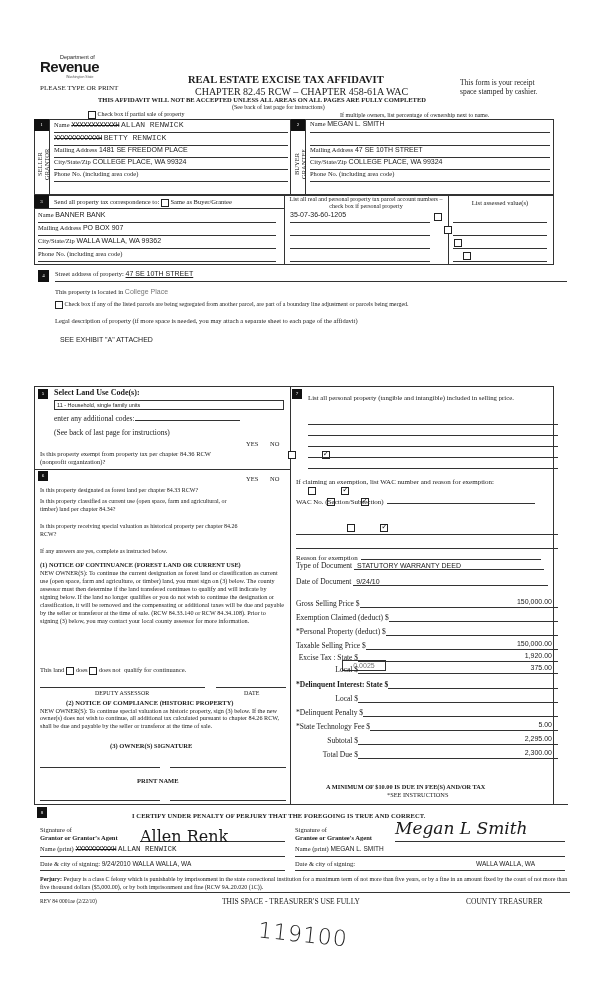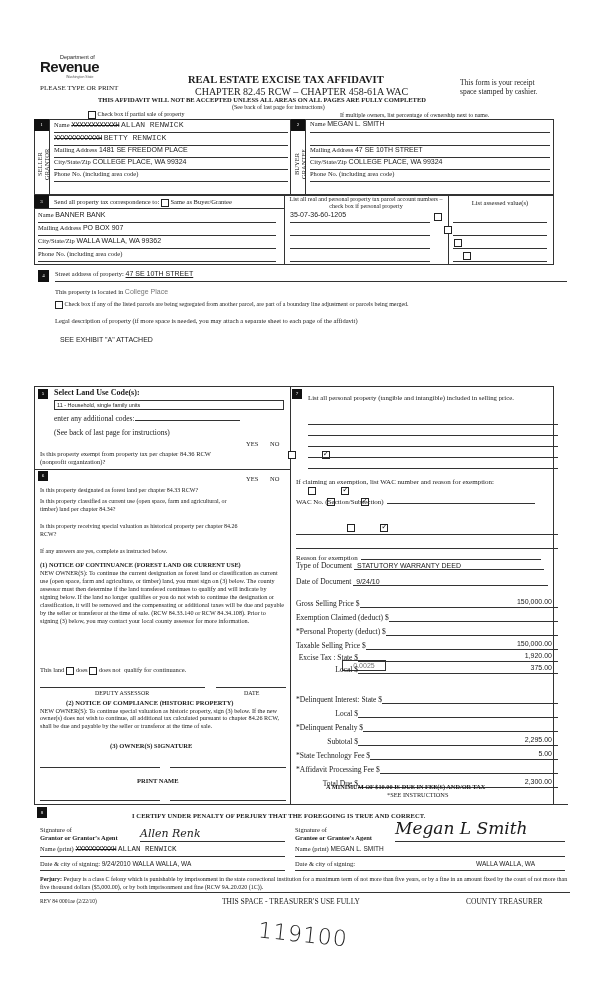--- a/index.html
+++ b/index.html
@@ -264,61 +264,57 @@
       <span class="val">150,000.00</span>
     </div>
   <div class="rline">
       <span class="lbl">Excise Tax : State $</span>
       <span class="val">1,920.00</span>
     </div>
   <div class="rline">
       <span class="lbl">Local $</span>
       <span class="val">375.00</span>
     </div>
-  <div class="rline" style="margin-top:18px;">
+  <div class="rline" style="margin-top:3px;font-weight:bold;">
       <span class="lbl">*Delinquent Interest: State $</span>
       <span class="val"></span>
     </div>
   <div class="rline" style="margin-top:2px;">
       <span class="lbl">Local $</span>
       <span class="val"></span>
     </div>
   <div class="rline" style="margin-top:2px;">
       <span class="lbl">*Delinquent Penalty $</span>
       <span class="val"></span>
+    </div>
+  <div class="rline" style="margin-top:2px;">
+      <span class="lbl">*State Technology Fee $</span>
+      <span class="val">5.00</span>
     </div>
   <div class="rline" style="margin-top:2px;">
       <span class="lbl">Subtotal $</span>
       <span class="val">2,295.00</span>
-    </div>
-  <div class="rline" style="margin-top:2px;">
-      <span class="lbl">*State Technology Fee $</span>
-      <span class="val">5.00</span>
-    </div>
-  <div class="rline" style="margin-top:2px;">
-      <span class="lbl">*Affidavit Processing Fee $</span>
-      <span class="val"></span>
     </div>
   <div class="rline" style="margin-top:2px;">
       <span class="lbl">Total Due $</span>
       <span class="val">2,300.00</span>
     </div>
 </div>
 <div class="abs bold" style="left:326px;top:783px;font-size:6.3px;">A MINIMUM OF $10.00 IS DUE IN FEE(S) AND/OR TAX</div>
 <div class="abs" style="left:387px;top:791px;font-size:6.3px;">*SEE INSTRUCTIONS</div>
 
 
 <div class="abs" style="left:34px;top:804px;width:534px;border-top:1px solid #333;"></div>
 <div class="abs num" style="left:37px;top:807px;width:10px;height:11px;line-height:11px;">8</div>
 <div class="abs bold" style="left:132px;top:812px;font-size:6.5px;letter-spacing:0.1px;">I CERTIFY UNDER PENALTY OF PERJURY THAT THE FOREGOING IS TRUE AND CORRECT.</div>
 
 <div class="abs" style="left:40px;top:826px;font-size:6.5px;">Signature of</div>
 <div class="abs bold" style="left:40px;top:834px;font-size:6.5px;">Grantor or Grantor's Agent</div>
 <div class="abs line" style="left:140px;top:827px;width:145px;height:15px;">
-  <span style="font-family:'DejaVu Serif',serif;font-style:italic;font-size:11px;">Allen Renk</span>
+  <span style="font-family:'DejaVu Serif',serif;font-size:16px;">Allen Renk</span>
 </div>
 <div class="abs line" style="left:40px;top:845px;width:245px;height:12px;">
   <span style="font-size:6.5px;">Name (print)</span>
   <span class="mono strike" style="font-size:7px;">XXXXXXXXXXH</span>
   <span class="mono" style="font-size:7.5px;">ALLAN RENWICK</span>
 </div>
 <div class="abs line" style="left:40px;top:860px;width:245px;height:11px;">
   <span style="font-size:6.5px;">Date &amp; city of signing:</span>
   <span class="fill" style="font-size:6.5px;">9/24/2010  WALLA WALLA, WA</span>
 </div>

